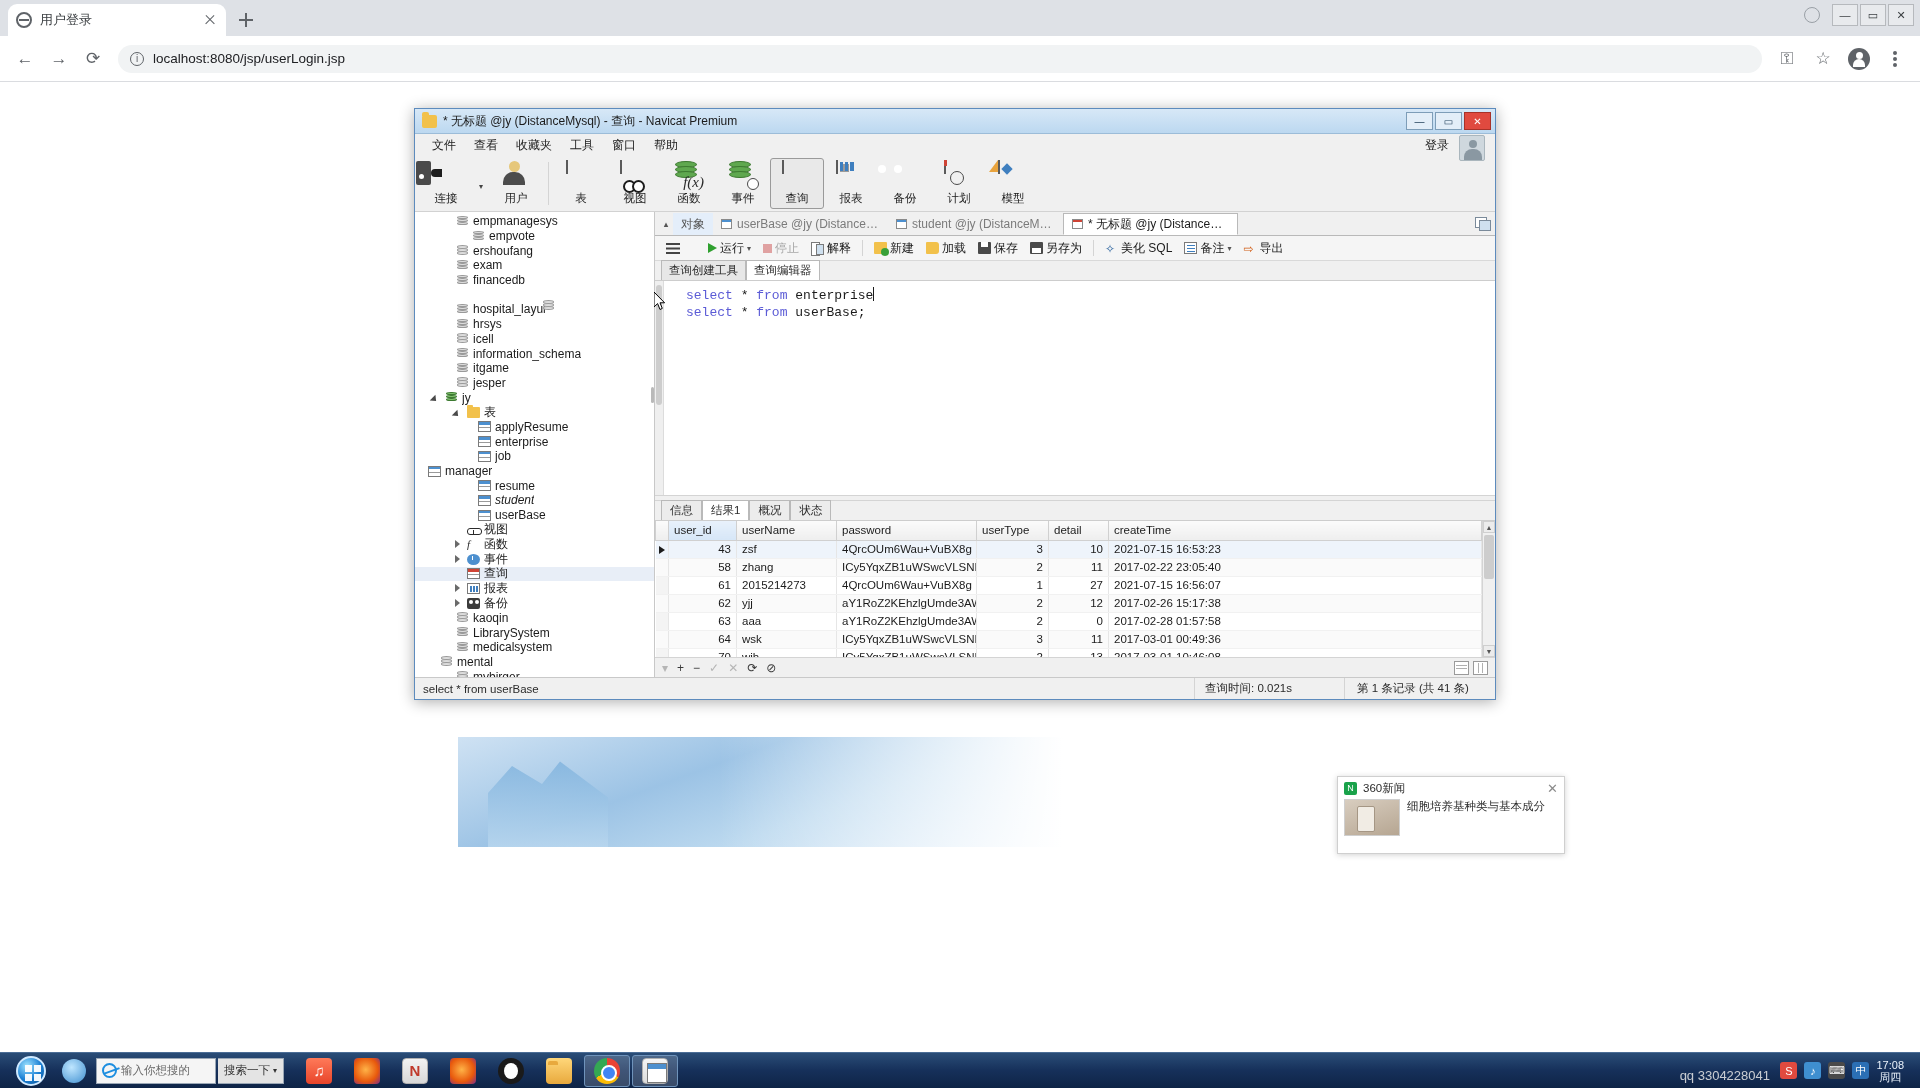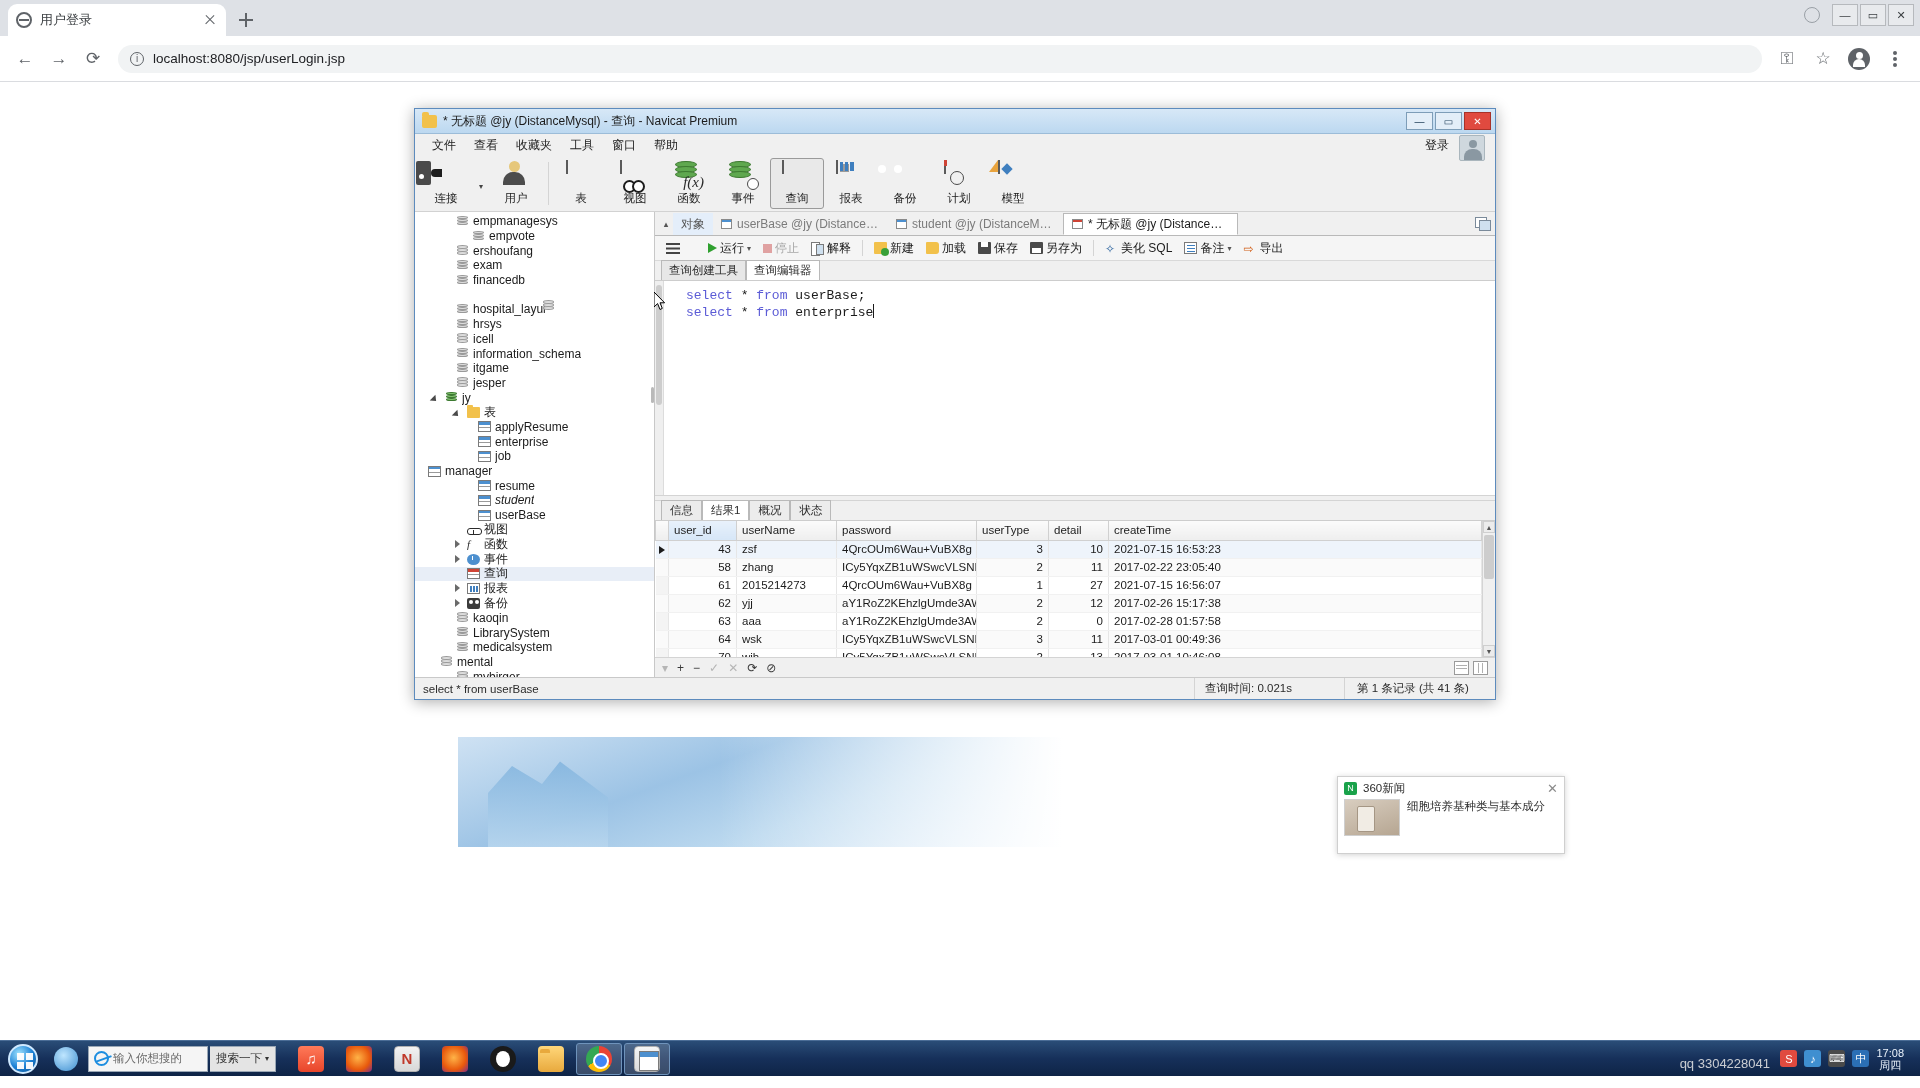--- a/index.html
+++ b/index.html
@@ -327,24 +327,24 @@
     display:flex;align-items:center;justify-content:center;border-radius:2px;}
   .news-x{ margin-left:auto; color:#8a8a8a; cursor:pointer; font-size:13px;}
   .news-body{ display:flex; gap:7px; padding:0 6px;}
   .news-thumb{ width:56px;height:37px; background:linear-gradient(160deg,#d8cdbf,#b6a692);
     border:1px solid #cfcfcf; position:relative; flex:none;}
   .news-thumb::after{content:"";position:absolute;left:12px;top:6px;width:16px;height:24px;
     background:#f1ece4;border:1px solid #a59684;border-radius:2px;}
   .news-text{ line-height:15px; }
 
   
-  #taskbar{ position:absolute; left:0; bottom:12px; width:1920px; height:36px;
+  #taskbar{ position:absolute; left:0; bottom:0; width:1920px; height:36px;
     background:linear-gradient(180deg,#1f3d63 0%,#15294a 45%,#0f2murky 100%);
     background:linear-gradient(180deg,#2a4d77 0%,#16305a 50%,#0e2446 100%);
-    display:flex; align-items:center; gap:2px; padding-left:2px;
+    display:flex; align-items:center; gap:2px; padding-left:10px;
     border-top:1px solid #4b6d96;}
   .start{ width:42px;height:34px; display:flex; align-items:center; justify-content:center;}
   .start-orb{ width:30px;height:30px;border-radius:50%;
     background:radial-gradient(circle at 35% 30%,#9fe3ff,#1a7fd4 55%,#0d4f8c);
     border:2px solid #cfe9ff; position:relative;}
   .start-orb::after{ content:""; position:absolute; left:7px; top:7px; width:16px;height:16px;
     background:
       linear-gradient(90deg,#fff 0 7px,transparent 7px 9px,#fff 9px 16px) 0 0/16px 7px no-repeat,
       linear-gradient(90deg,#fff 0 7px,transparent 7px 9px,#fff 9px 16px) 0 9px/16px 7px no-repeat;
     opacity:.95;}
@@ -836,27 +836,27 @@
         <div class="ed-area">
           <div class="mouse-ptr">
             <svg width="13" height="19" viewBox="0 0 13 19">
                 <polygon points="0,0 0,15 3.6,11.6 6,17.5 8.3,16.4 6,10.8 10.6,10.8" fill="#ffffff" stroke="#000000" stroke-width="1"></polygon>
               </svg>
           </div>
           <div>
             <span class="kw">select</span>
             <span class="lit">*</span>
             <span class="kw">from</span>
-            <span class="lit">userBase;</span>
+            <span class="lit">enterprise</span><span class="caret"></span>
           </div>
           <div>
             <span class="kw">select</span>
             <span class="lit">*</span>
             <span class="kw">from</span>
-            <span class="lit">enterprise</span><span class="caret"></span>
+            <span class="lit">userBase;</span>
           </div>
         </div>
       </div>
 
       <div class="ed-vsplit"></div>
 
       <div class="res-tabbar">
         <div class="res-tab">信息</div>
         <div class="res-tab active">结果1</div>
         <div class="res-tab">概况</div>

